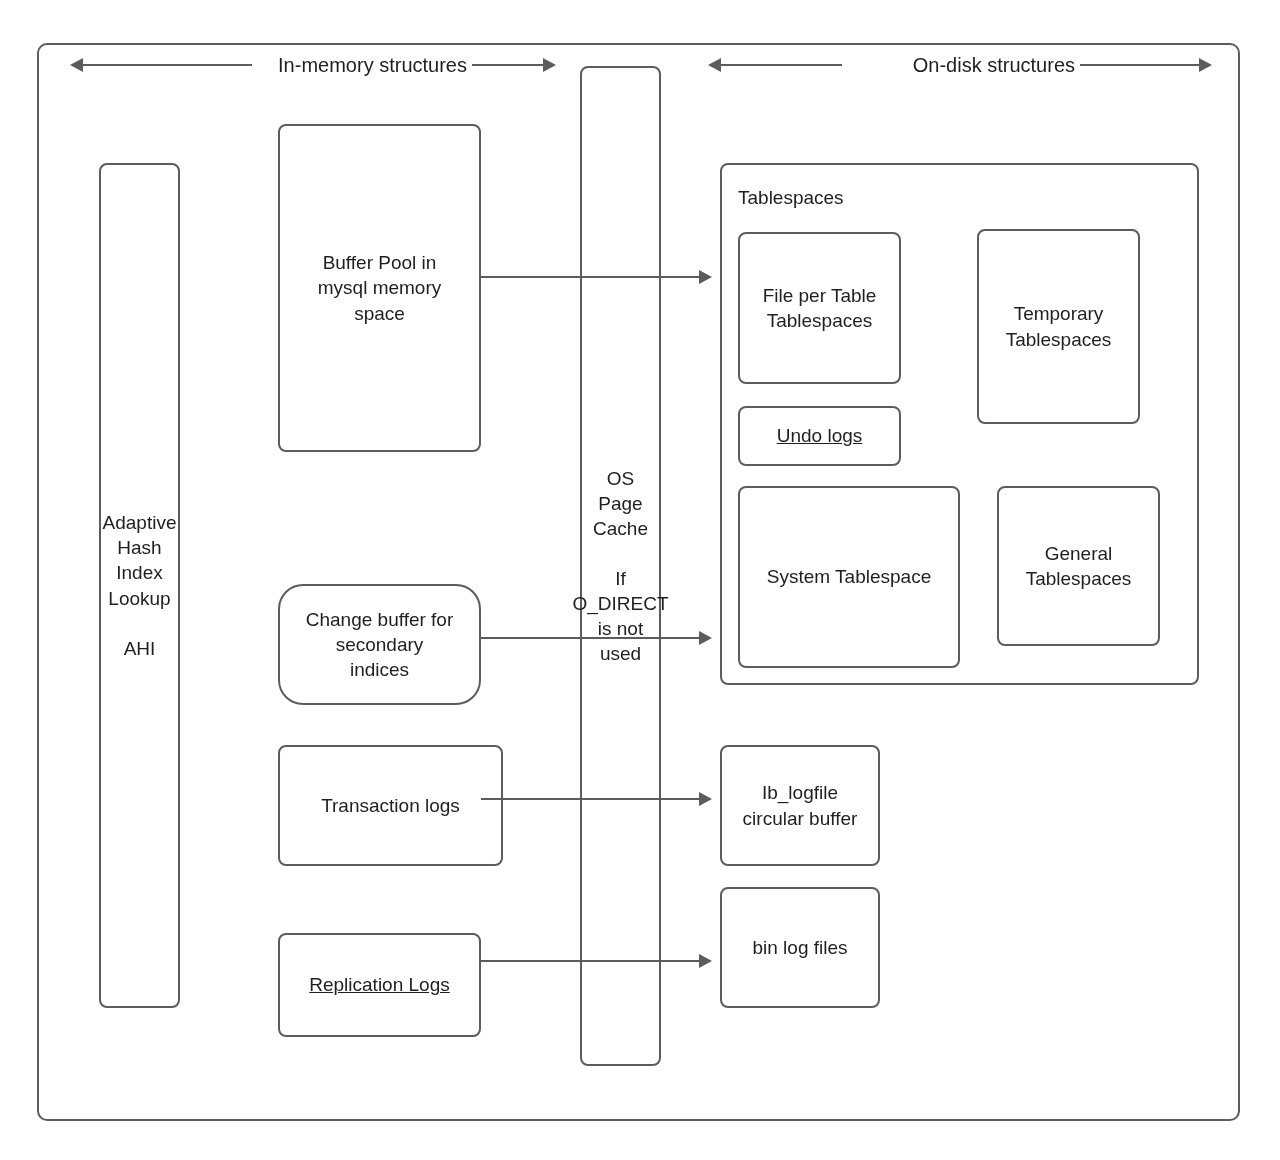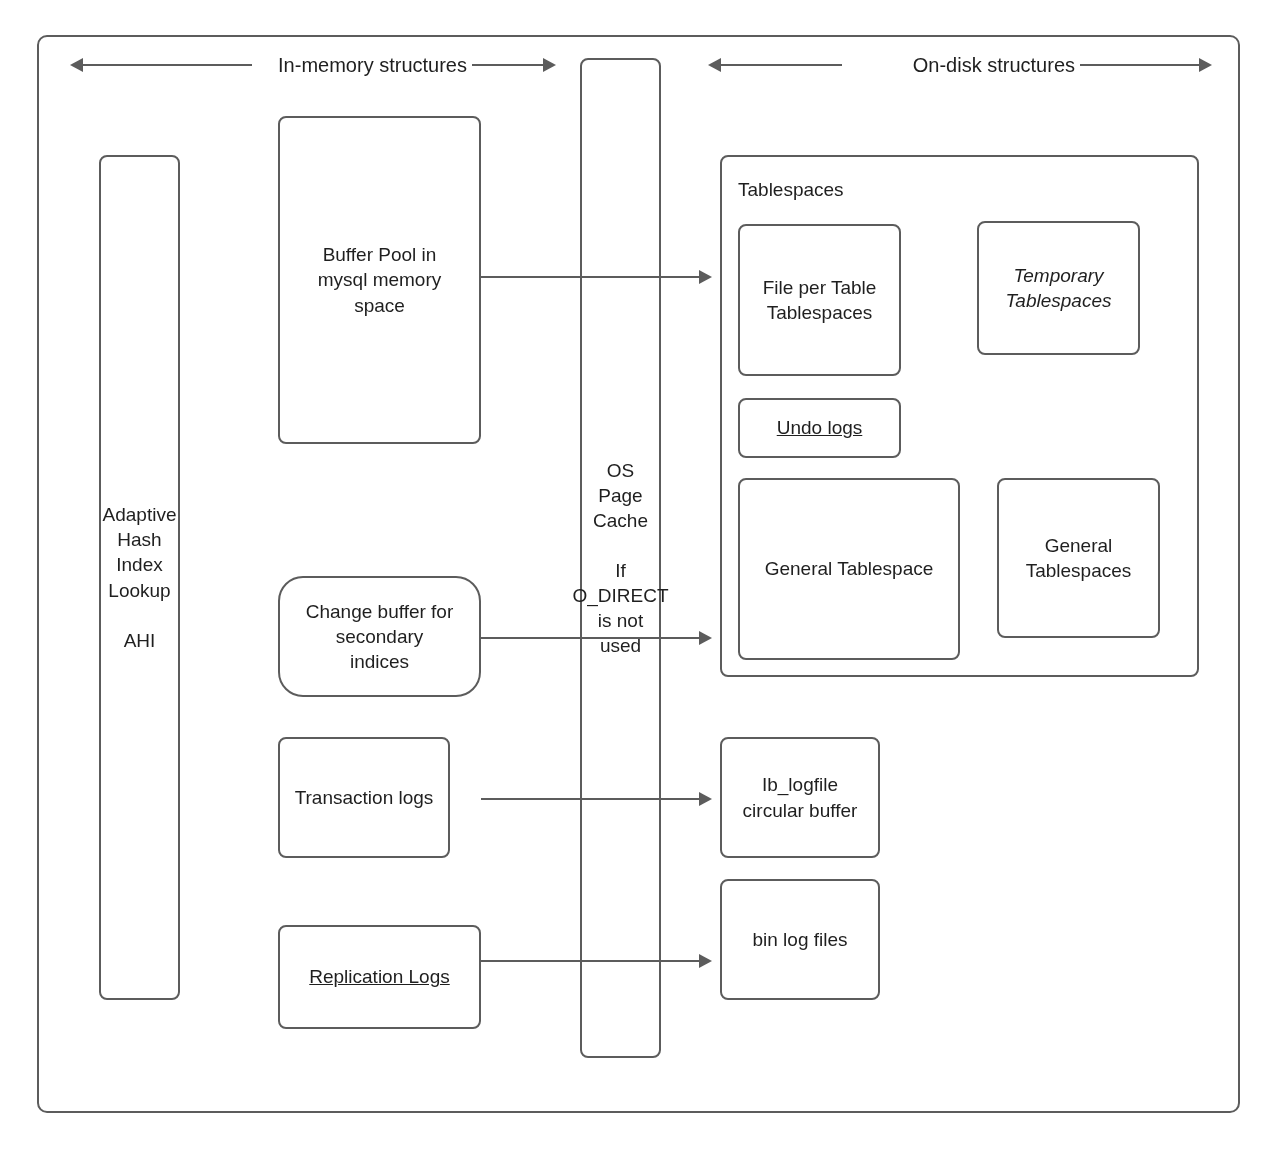--- a/index.html
+++ b/index.html
@@ -27,20 +27,21 @@
     background: transparent;
     display: flex;
     align-items: center;
     justify-content: center;
     text-align: center;
     font-size: 19px;
     line-height: 1.32;
     color: #1f1f1f;
     white-space: pre-line;
     padding: 12px 6px;
+    margin-top: 8px;
   }
   .node.outer-frame {
     border-width: 2px;
     border-radius: 10px;
   }
   
   .container-label {
     position: absolute;
     font-size: 19px;
     line-height: 1.32;
@@ -123,46 +124,46 @@
 AHI</div>
 
   <div class="node" style="left:278px; top:116px; width:203px; height:328px;">Buffer Pool in
 mysql memory
 space</div>
 
   <div class="node" style="left:278px; top:576px; width:203px; height:121px;border-radius:25px;">Change buffer for
 secondary
 indices</div>
 
-  <div class="node" style="left:278px; top:737px; width:172px; height:121px;">Transaction logs</div>
+  <div class="node" style="left:278px; top:737px; width:225px; height:121px;">Transaction logs</div>
 
   <div class="node" style="left:278px; top:925px; width:203px; height:104px;text-decoration:underline;">Replication Logs</div>
 
   <div class="node" style="left:580px; top:58px; width:81px; height:1000px;">OS
 Page
 Cache
 
 If
 O_DIRECT
 is not
 used</div>
 
   <div class="node" style="left:720px; top:155px; width:479px; height:522px; align-items:flex-start; justify-content:flex-start;">
     <span class="container-label" style="left:16px; top:20px;">Tablespaces</span>
   </div>
 
   <div class="node" style="left:738px; top:224px; width:163px; height:152px;">File per Table
 Tablespaces</div>
 
-  <div class="node" style="left:977px; top:221px; width:163px; height:134px;font-style:italic;">Temporary
+  <div class="node" style="left:977px; top:221px; width:163px; height:195px;">Temporary
 Tablespaces</div>
 
   <div class="node" style="left:738px; top:398px; width:163px; height:60px;text-decoration:underline;">Undo logs</div>
 
-  <div class="node" style="left:738px; top:478px; width:222px; height:182px;">General Tablespace</div>
+  <div class="node" style="left:738px; top:478px; width:222px; height:182px;">System Tablespace</div>
 
   <div class="node" style="left:997px; top:478px; width:163px; height:160px;">General
 Tablespaces</div>
 
   <div class="node" style="left:720px; top:737px; width:160px; height:121px;">Ib_logfile
 circular buffer</div>
 
   <div class="node" style="left:720px; top:879px; width:160px; height:121px;">bin log files</div>
 
 </div>

